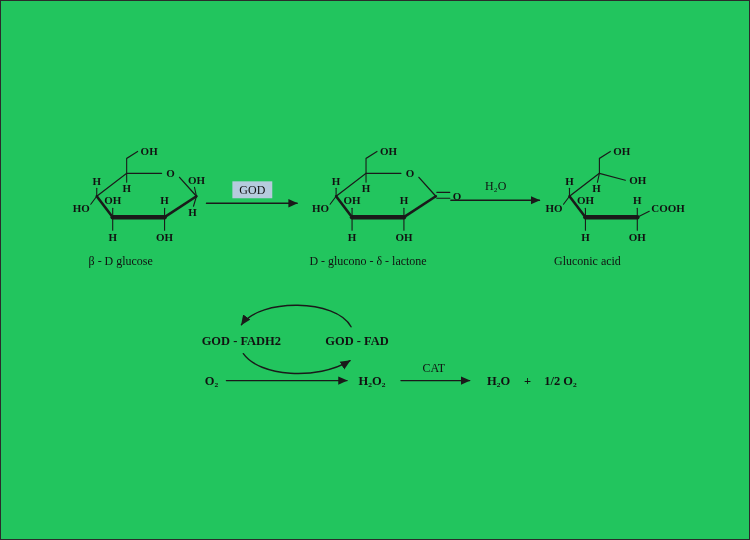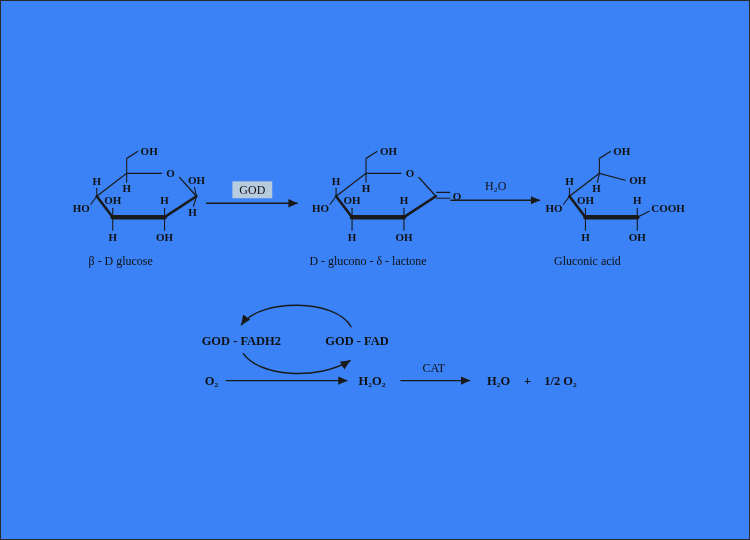--- a/index.html
+++ b/index.html
@@ -1,19 +1,19 @@
 <!DOCTYPE html>
 <html><head>
 <meta charset="utf-8">
 <style>
   html,body{margin:0;padding:0;background:#ffffff;}
   .page{
     width:748px;height:538px;
     border:1px solid #2b2b2b;
-    background:#3b82f6;
+    background:#22c55e;
     position:relative;
     font-family:"Liberation Serif","DejaVu Serif",serif;
     overflow:hidden;
   }
   svg{display:block;}
   .bond{stroke:#1a1a1a;fill:none;stroke-linecap:round;}
   .atom{
     font-family:"Liberation Serif","DejaVu Serif",serif;
     font-size:11px;font-weight:bold;fill:#111111;text-anchor:middle;
   }

